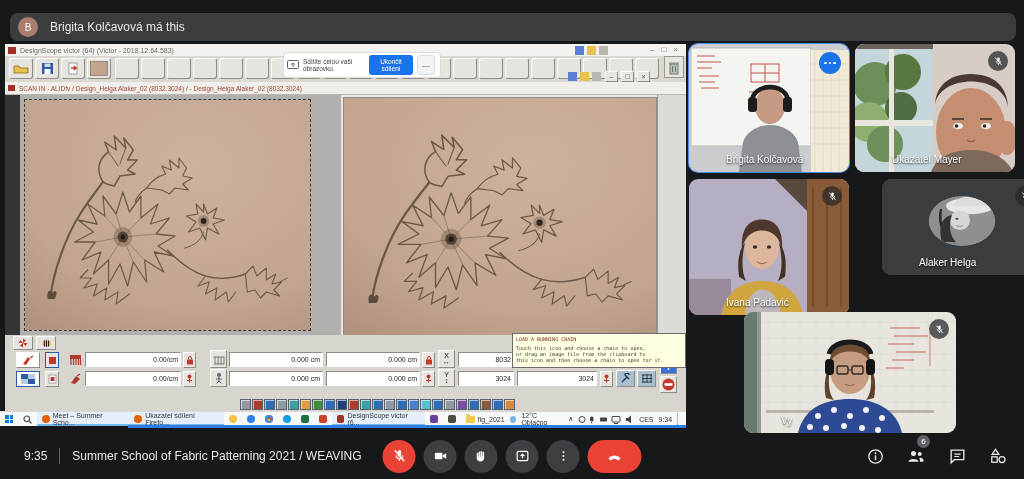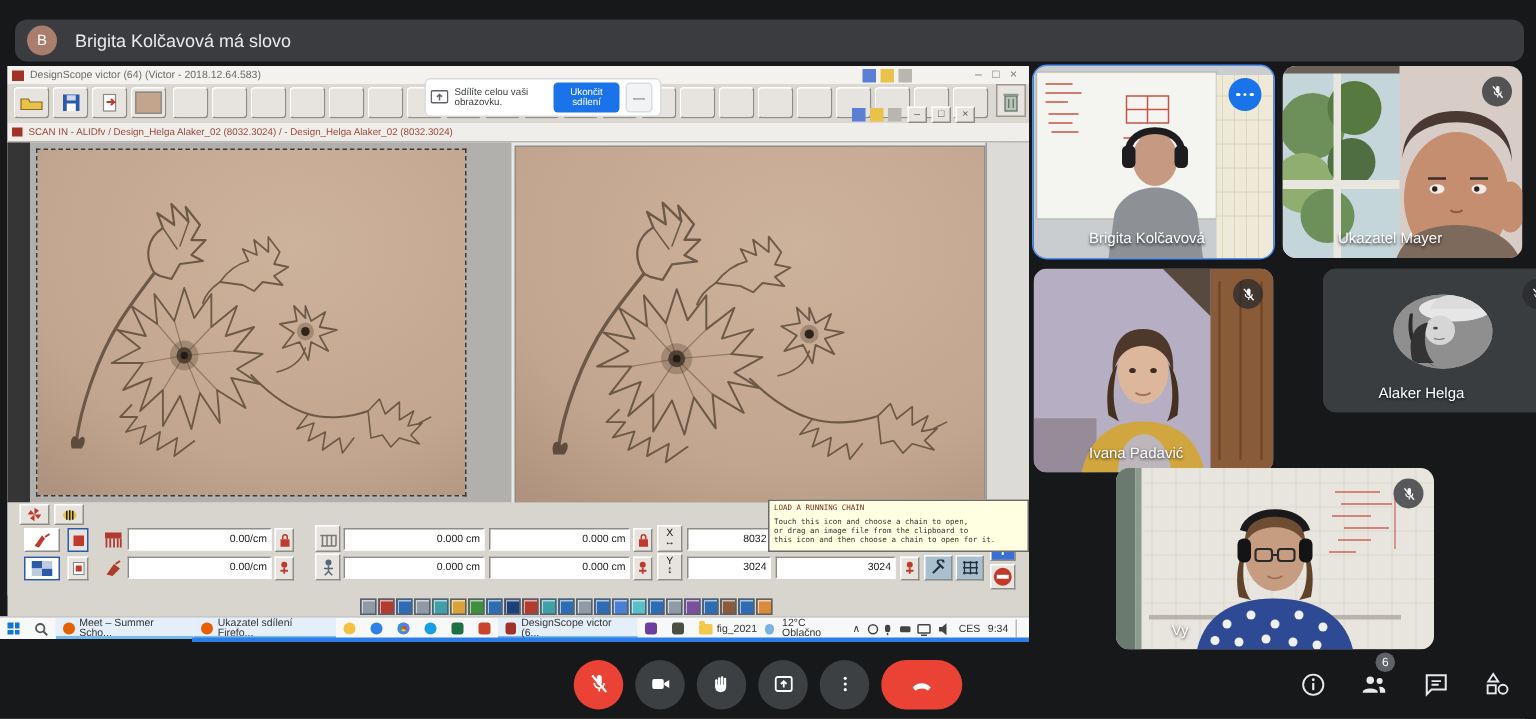--- a/index.html
+++ b/index.html
@@ -102,21 +102,21 @@
 </style>
 </head>
 <body>
 
 <div id="screen">
 
   <div class="banner">
     <div class="banner-avatar">
         <span>B</span>
       </div>
-    <div class="banner-text">Brigita Kolčavová má slovo</div>
+    <div class="banner-text">Brigita Kolčavová má this</div>
   </div>
 
   <div class="app">
     <div class="titlebar">
       <div class="t-ico"></div>
       <div class="titletext">DesignScope victor (64) (Victor - 2018.12.64.583)</div>
     </div>
     <div class="cluster" style="left:570px;top:2px;">
       <span class="miniico" style="background:#5b7fd4;"></span>
       <span class="miniico" style="background:#e8c24a;"></span>
@@ -709,20 +709,25 @@
       <svg width="11" height="11" viewBox="0 0 24 24">
           <rect x="9.5" y="3" width="5" height="10" rx="2.5" fill="#fff"></rect>
           <path d="M7,11 a5,5 0 0 0 10,0 M12,16 v3.5" stroke="#fff" stroke-width="1.6" fill="none"></path>
           <line x1="5" y1="3.5" x2="19" y2="20" stroke="#fff" stroke-width="2"></line>
         </svg>
     </div>
     <div class="tname">Vy</div>
   </div>
 
   <div class="meetbar">
+    <div class="mb-left">
+      <span>9:35</span>
+      <span class="mb-div"></span>
+      <span>Summer School of Fabric Patterning 2021 / WEAVING</span>
+    </div>
     <div class="mb-center">
       <div class="rbtn red">
         <svg width="16" height="16" viewBox="0 0 24 24">
             <rect x="9.5" y="3" width="5" height="10" rx="2.5" fill="#fff"></rect>
             <path d="M7,11 a5,5 0 0 0 10,0 M12,16 v3.5" stroke="#fff" stroke-width="1.7" fill="none"></path>
             <line x1="5" y1="3.5" x2="19" y2="20" stroke="#fff" stroke-width="2.2"></line>
           </svg>
       </div>
       <div class="rbtn">
         <svg width="16" height="16" viewBox="0 0 24 24">

